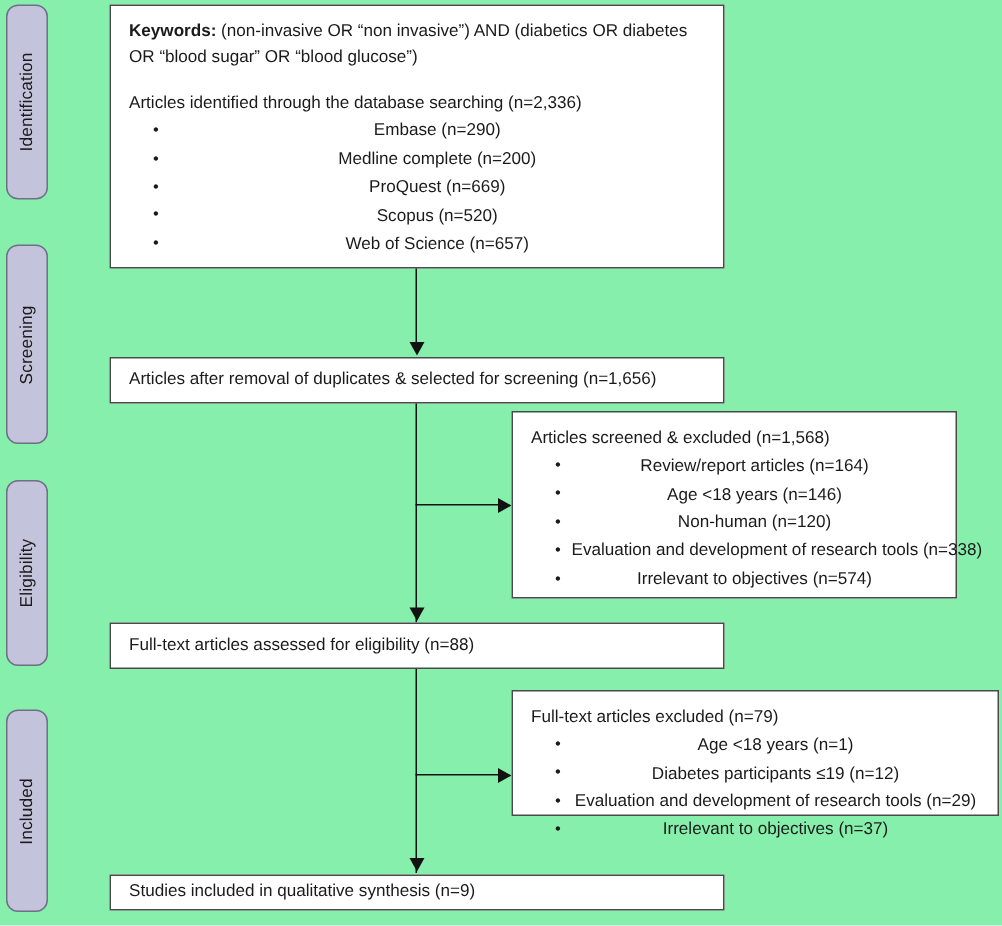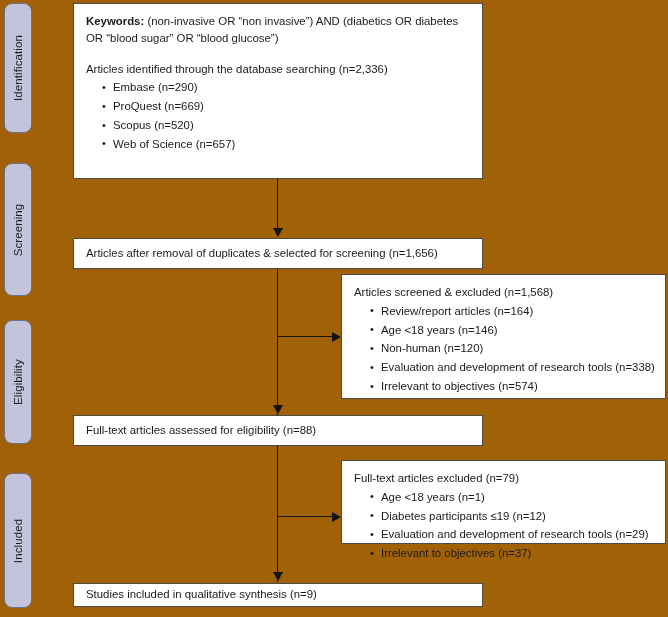--- a/index.html
+++ b/index.html
@@ -10,21 +10,21 @@
   body {
     font-family: "Liberation Sans", sans-serif;
     color: #1a1a1a;
     -webkit-font-smoothing: antialiased;
   }
   #prisma-root {
     position: relative;
     width: 668px;
     height: 617px;
     overflow: hidden;
-    background: #a16207;
+    background: #86efac;
   }
 
   
   .stage-rail {
     position: absolute;
     left: 4px;
     width: 28px;
     background: #c3c4dc;
     border: 1px solid #6f6f86;
     border-radius: 8px;
@@ -59,20 +59,21 @@
   .flow-box .box-line.spacer-before {
     margin-top: 13px;
   }
   .flow-box .kw-label {
     font-weight: bold;
   }
   .flow-box ul.bullets {
     list-style: none;
     margin: 1px 0 0 0;
     padding: 0 0 0 16px;
+    text-align: center;
   }
   .flow-box ul.bullets li {
     position: relative;
     padding-left: 11px;
     margin: 1.5px 0;
     white-space: nowrap;
   }
   .flow-box ul.bullets li::before {
     content: "\2022";
     position: absolute;
@@ -132,40 +133,41 @@
     <span class="rail-label">Included</span>
   </div>
 
   <div class="flow-box" style="left:73px; top:3px; width:410px; height:176px;">
     <p class="box-line">
       <span class="kw-label">Keywords:</span><span> (non-invasive OR “non invasive”) AND (diabetics OR diabetes OR “blood sugar” OR “blood glucose”)</span>
     </p>
     <p class="box-line spacer-before">Articles identified through the database searching (n=2,336)</p>
     <ul class="bullets">
       <li>Embase (n=290)</li>
+      <li>Medline complete (n=200)</li>
       <li>ProQuest (n=669)</li>
       <li>Scopus (n=520)</li>
       <li>Web of Science (n=657)</li>
     </ul>
   </div>
 
   <div class="conn conn-v" style="left:277px; top:179px; height:50px;"></div>
   <div class="arrowhead-down" style="left:273px; top:228px;"></div>
 
   <div class="flow-box single-line" style="left:73px; top:238px; width:410px; height:31px;">
     <span class="box-line">Articles after removal of duplicates &amp; selected for screening (n=1,656)</span>
   </div>
 
   <div class="conn conn-v" style="left:277px; top:269px; height:146px;"></div>
   <div class="arrowhead-down" style="left:273px; top:405px;"></div>
 
   <div class="conn conn-h" style="left:277px; top:336px; width:58px;"></div>
   <div class="arrowhead-right" style="left:332px; top:332px;"></div>
 
-  <div class="flow-box" style="left:341px; top:274px; width:325px; height:125px;">
+  <div class="flow-box" style="left:341px; top:274px; width:297px; height:125px;">
     <p class="box-line">Articles screened &amp; excluded (n=1,568)</p>
     <ul class="bullets">
       <li>Review/report articles (n=164)</li>
       <li>Age &lt;18 years (n=146)</li>
       <li>Non-human (n=120)</li>
       <li>Evaluation and development of research tools (n=338)</li>
       <li>Irrelevant to objectives (n=574)</li>
     </ul>
   </div>
 

